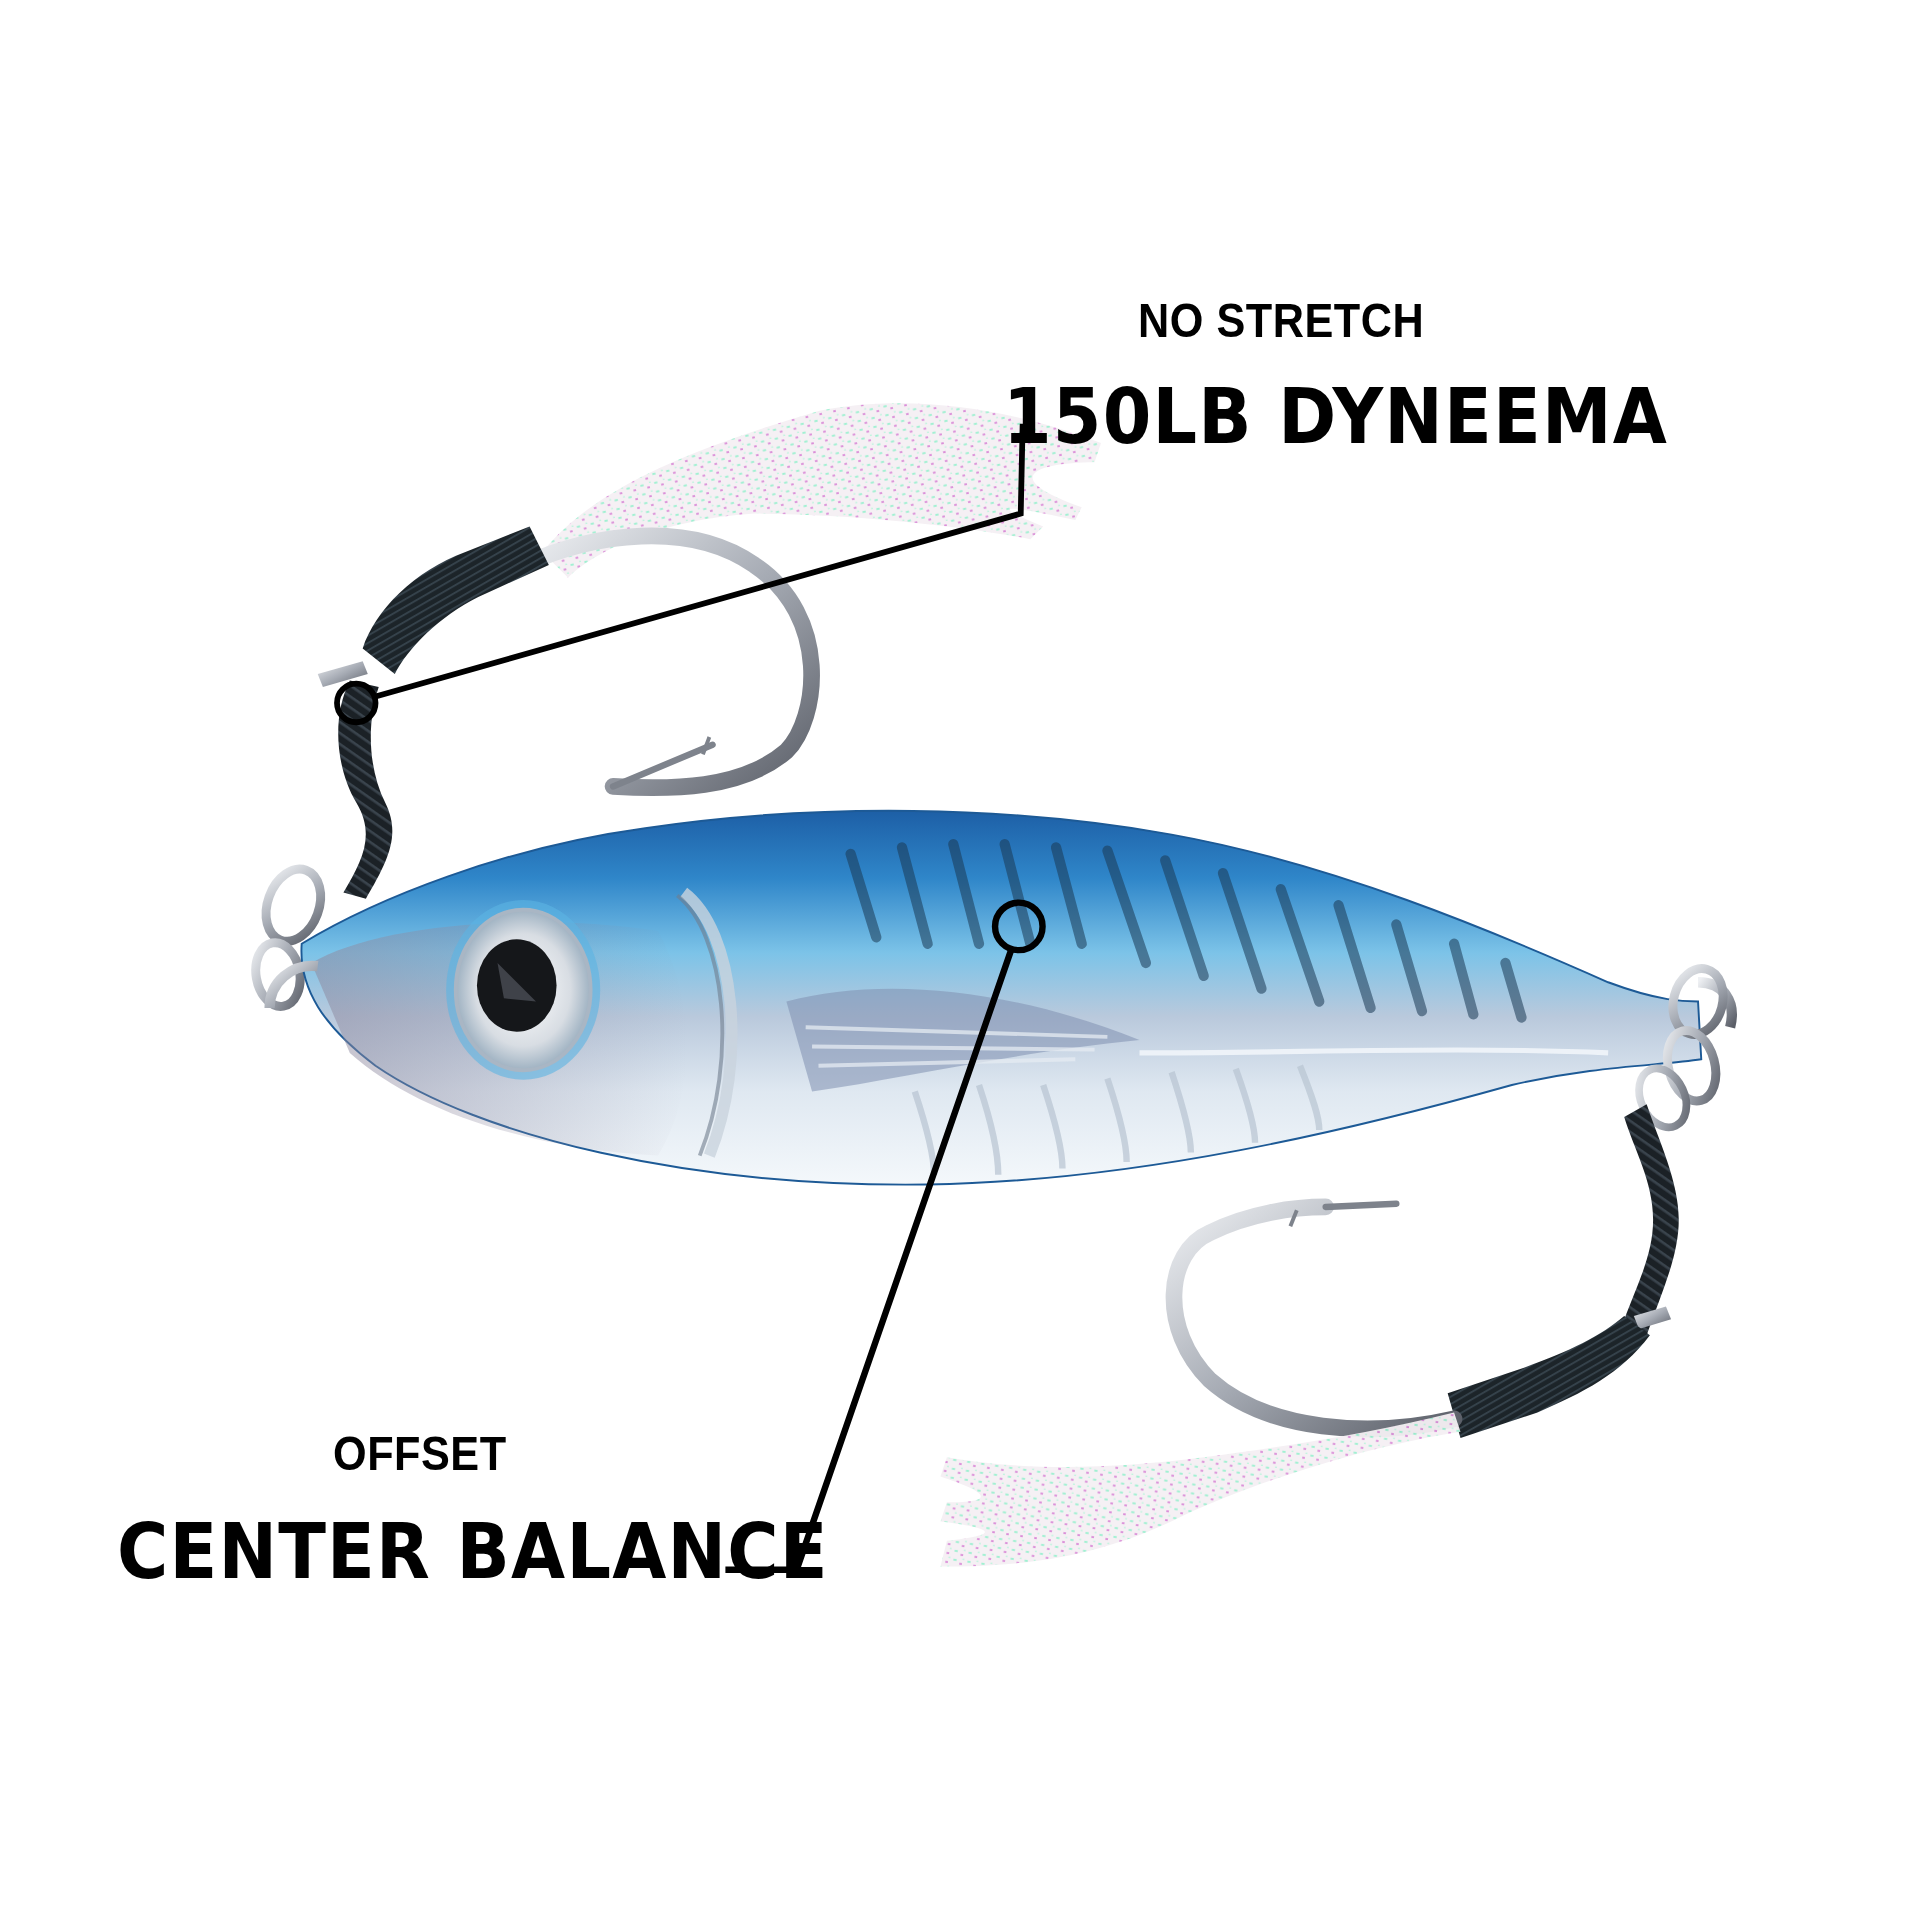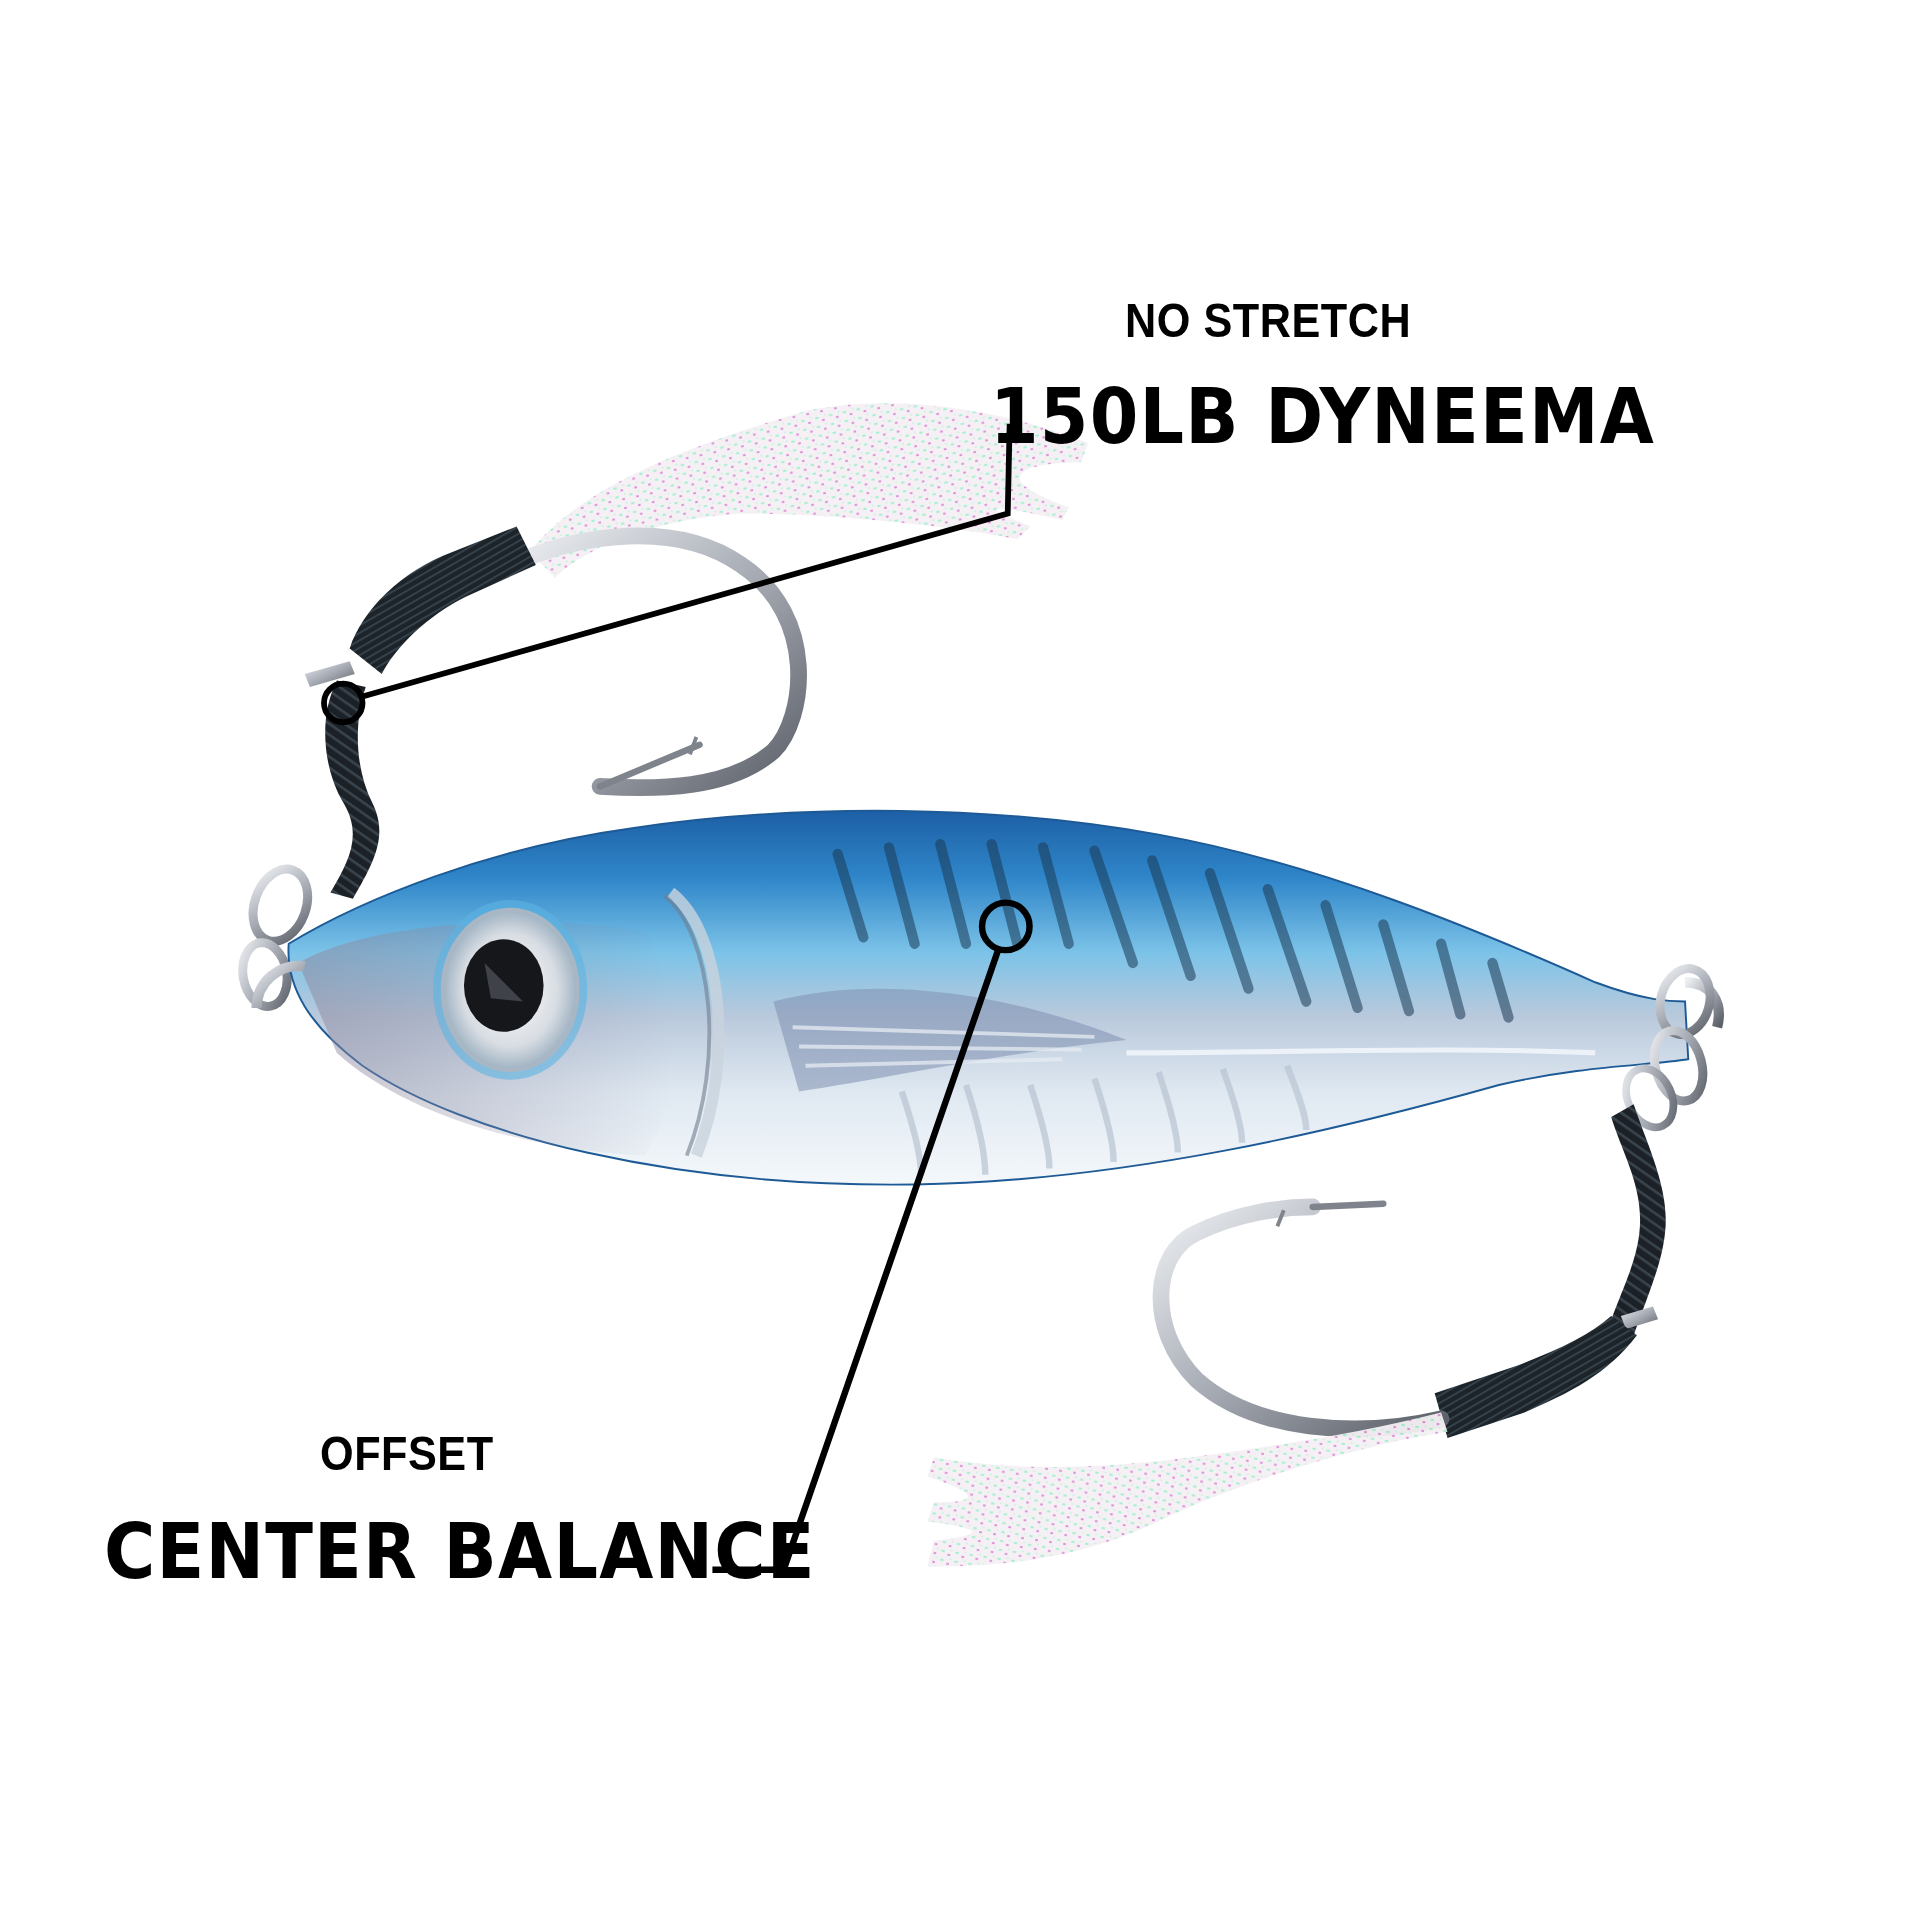--- a/index.html
+++ b/index.html
@@ -1,17 +1,17 @@
 <!DOCTYPE html>
 <html style="font-size:10.3px"><head>
 <meta charset="utf-8">
 <style>
   html, body { margin:0; padding:0; background:#ffffff; }
   body { width:1926px; height:1926px; position:relative; overflow:hidden; font-family:"Liberation Sans", "DejaVu Sans", sans-serif; }
-  .stage { position:absolute; left:3px; top:0; width:1760px; height:1926px; }
+  .stage { position:absolute; left:16px; top:0; width:1760px; height:1926px; }
   svg.art { position:absolute; left:0; top:0; width:1926px; height:1926px; }
   .label { position:absolute; color:#000; font-weight:700; text-transform:uppercase; white-space:nowrap; line-height:1; }
   .label-sm { font-size:48px; letter-spacing:0.6px; transform:scaleX(0.9); transform-origin:left top; }
   .label-lg { font-size:76px; letter-spacing:1.3px; transform:scaleX(0.92); transform-origin:left top; font-family:"DejaVu Sans", sans-serif; font-weight:700; }
   #ds-sub { left:1122px; top:297px; }
   #ds-main { left:987px; top:379px; }
   #cb-sub { left:317px; top:1430px; }
   #cb-main { left:101px; top:1514px; }
 </style>
 </head>

